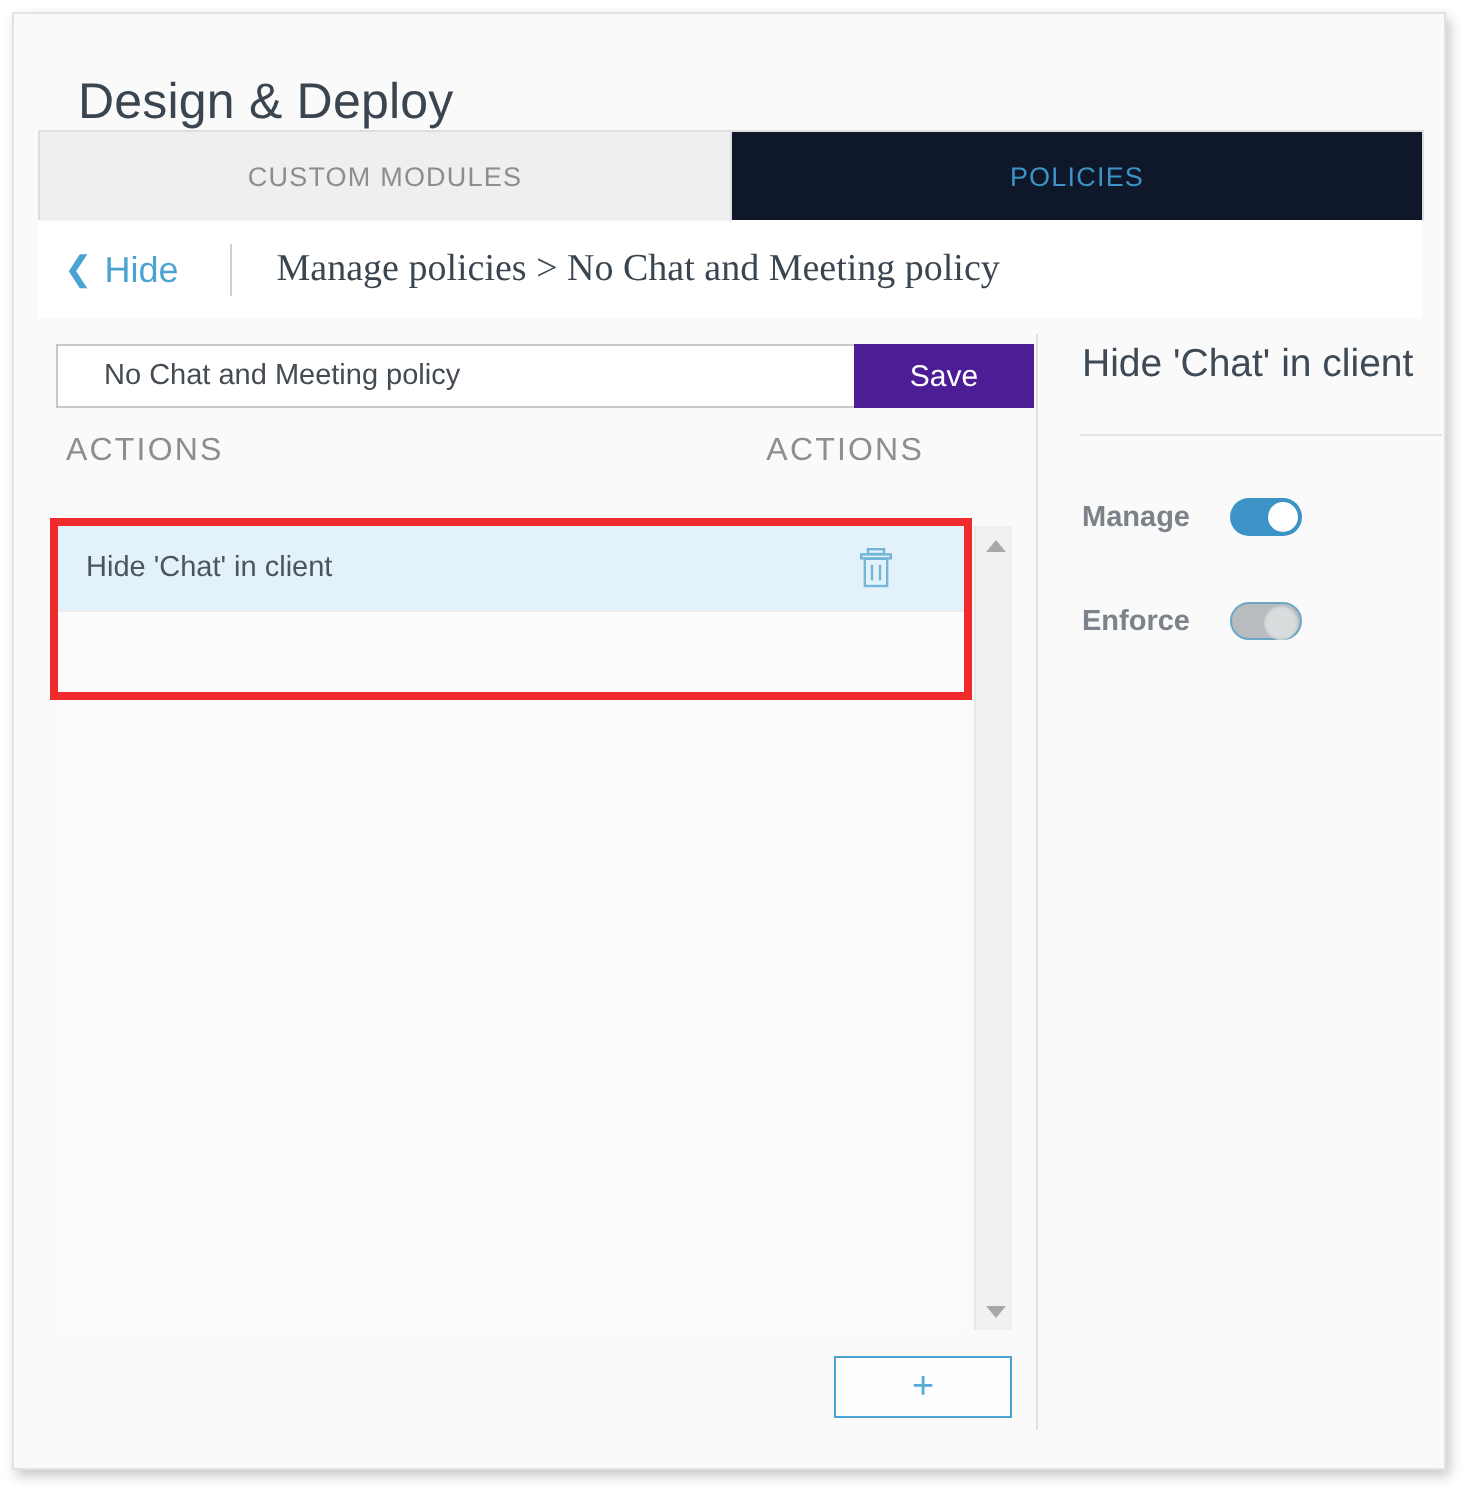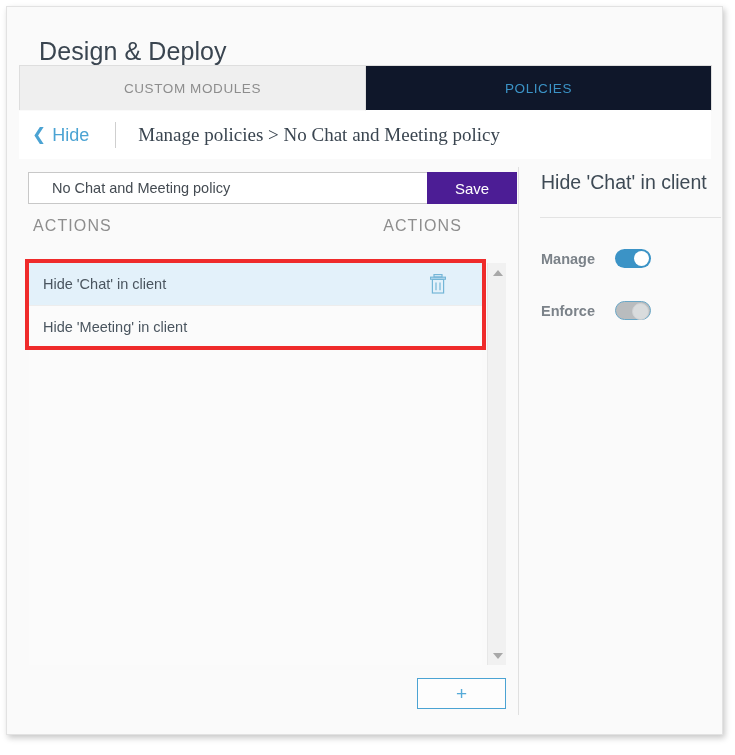--- a/index.html
+++ b/index.html
@@ -385,23 +385,20 @@
         <div class="row selected">
           <span class="label">Hide 'Chat' in client</span>
           <svg class="trash" viewBox="0 0 18 20">
             <rect x="5" y="0.6" width="8" height="2.4" fill="none" stroke="#6fb3d6" stroke-width="1.2"></rect>
             <rect x="1.6" y="3.2" width="14.8" height="2" fill="none" stroke="#6fb3d6" stroke-width="1.2"></rect>
             <rect x="3.4" y="5.4" width="11.2" height="13.6" fill="none" stroke="#6fb3d6" stroke-width="1.2"></rect>
             <line x1="7" y1="8.4" x2="7" y2="16.2" stroke="#6fb3d6" stroke-width="1.2"></line>
             <line x1="11" y1="8.4" x2="11" y2="16.2" stroke="#6fb3d6" stroke-width="1.2"></line>
           </svg>
         </div>
-        <div class="row">
-          <span class="label">Hide 'Meeting' in client</span>
-        </div>
       </div>
 
       <div class="list-wrap"></div>
 
       <div class="scrollbar">
         <div class="sb-btn sb-up">
           <span class="tri tri-up"></span>
         </div>
         <div class="sb-btn sb-down">
           <span class="tri tri-down"></span>

